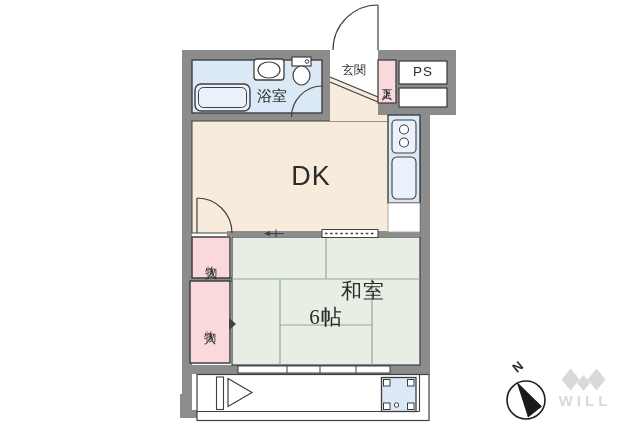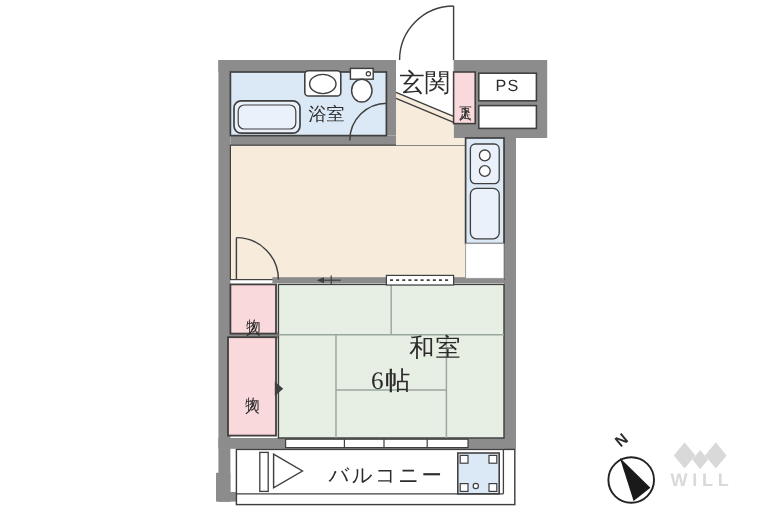--- a/index.html
+++ b/index.html
@@ -9,21 +9,21 @@
   html,body{margin:0;padding:0;background:#ffffff;}
   .stage{
     position:relative;width:640px;height:427px;background:#ffffff;overflow:hidden;
     font-family:"Liberation Sans","DejaVu Sans",sans-serif;color:var(--ink);
   }
   svg{position:absolute;left:0;top:0;}
   .lbl{position:absolute;transform:translate(-50%,-50%);white-space:nowrap;color:var(--ink);line-height:1.05;}
   .vert{writing-mode:vertical-rl;text-orientation:upright;letter-spacing:1px;}
   .dk-lbl{font-size:27px;letter-spacing:1px;}
   .washitsu-lbl{font-size:21px;letter-spacing:1px;}
-  .genkan-lbl{font-size:21px;}
+  .genkan-lbl{font-size:12px;}
   .bath-lbl{font-size:15px;}
   .ps-lbl{font-size:13.5px;letter-spacing:1px;}
   .storage-lbl{font-size:12px;}
   .shoe-lbl{font-size:10.5px;letter-spacing:0;}
   .balcony-lbl{font-size:17px;letter-spacing:2px;}
   .north-lbl{font-size:13px;font-weight:bold;transform:translate(-50%,-50%) rotate(-40deg);}
   .will-lbl{font-size:15px;font-weight:bold;letter-spacing:4px;color:var(--logo);}
 </style>
 </head>
 <body>
@@ -147,24 +147,24 @@
       <polygon points="516.5,381.5 528,417.5 542,406.5" fill="#1a1a1a"></polygon>
     </g>
 
     <g fill="var(--logo)">
       <polygon points="570.5,368.5 579.5,379.5 570.5,390.5 561.5,379.5"></polygon>
       <polygon points="583.5,375 590,383 583.5,391 577,383"></polygon>
       <polygon points="596.5,368.5 605.5,379.5 596.5,390.5 587.5,379.5"></polygon>
     </g>
   </svg>
 
+  <div class="lbl dk-lbl" style="left:311px;top:176px;">DK</div>
   <div class="lbl washitsu-lbl" style="left:326px;top:291px;margin-left:37px;">和室</div>
   <div class="lbl washitsu-lbl" style="left:326px;top:317px;font-family:Liberation Serif, serif;">6帖</div>
   <div class="lbl genkan-lbl" style="left:354px;top:70px;">玄関</div>
   <div class="lbl bath-lbl" style="left:272px;top:96px;">浴室</div>
   <div class="lbl vert shoe-lbl" style="left:387px;top:81px;">下足入</div>
   <div class="lbl ps-lbl" style="left:423px;top:72px;">PS</div>
   <div class="lbl vert storage-lbl" style="left:211px;top:257px;">物入</div>
   <div class="lbl vert storage-lbl" style="left:210px;top:322px;">物入</div>
-  <div class="lbl balcony-lbl" style="left:322px;top:397px;">バルコニー</div>
   <div class="lbl north-lbl" style="left:518px;top:367px;">N</div>
   <div class="lbl will-lbl" style="left:585px;top:401px;">WILL</div>
 </div>
 
 </body></html>

